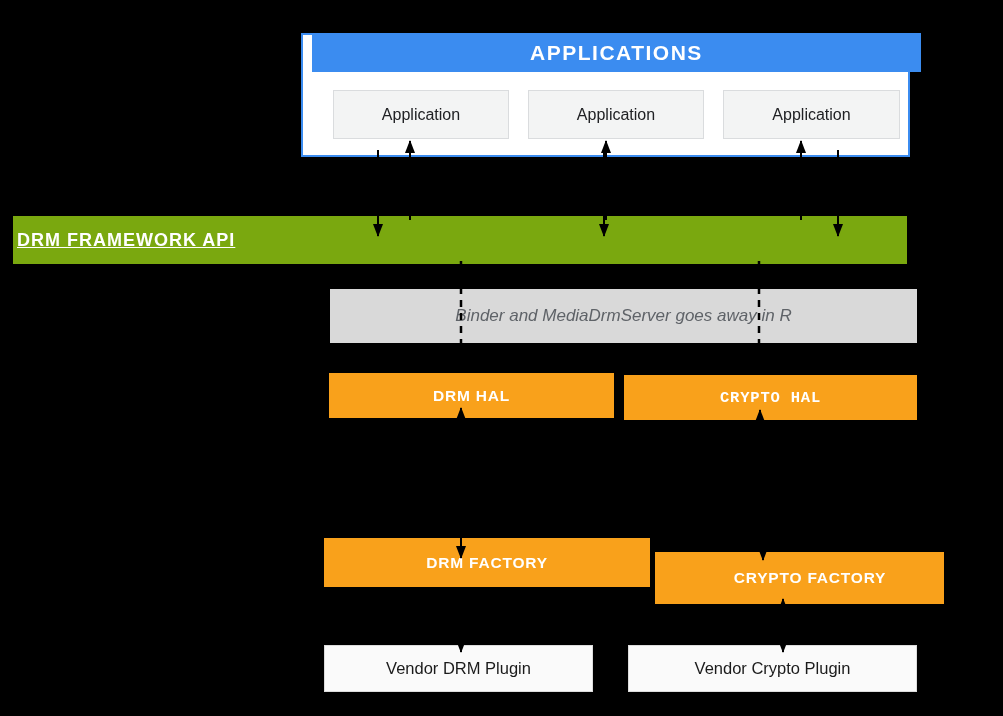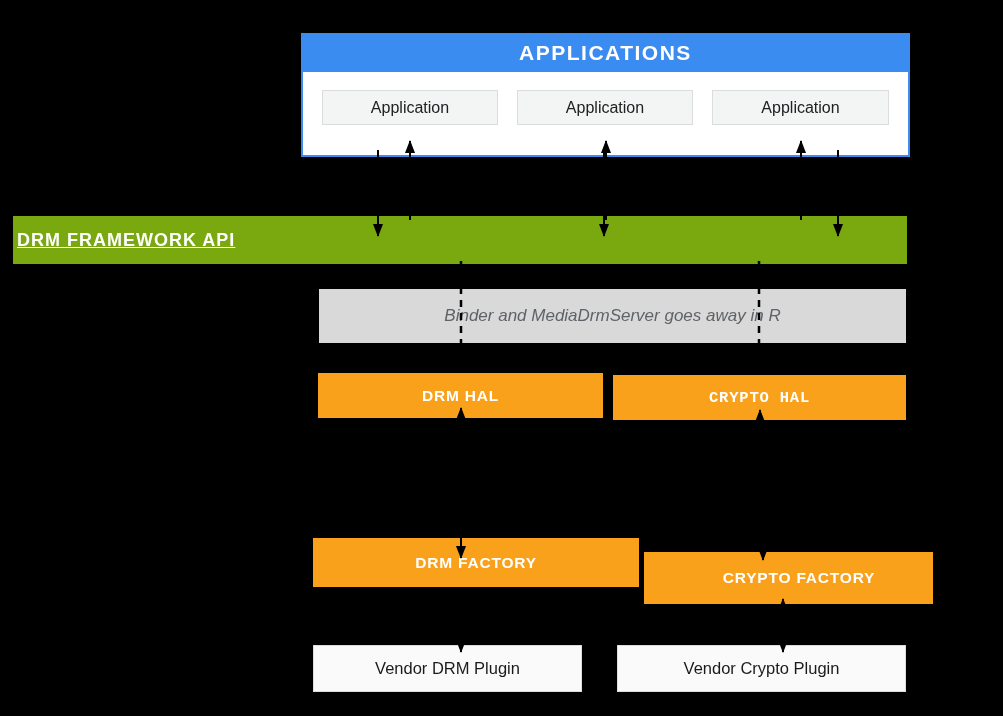--- a/index.html
+++ b/index.html
@@ -1,33 +1,33 @@
 <!DOCTYPE html>
 <html><head>
 <meta charset="utf-8">
 <style>
   html,body{margin:0;padding:0;background:#000;}
   #stage{
     position:relative;width:1003px;height:716px;background:var(--page-bg,#000);
     font-family:"Liberation Sans","DejaVu Sans",sans-serif;overflow:hidden;
   }
   .abs{position:absolute;box-sizing:border-box;}
-  .center{display:flex;align-items:center;justify-content:center;text-align:left;}
+  .center{display:flex;align-items:center;justify-content:center;text-align:left;margin-left:11px;}
 
   
   #app-container{
     left:301px;top:33px;width:609px;height:124px;
     background:#fff;border:2px solid var(--blue);
   }
   #app-header{
     left:301px;top:33px;width:609px;height:39px;
     background:var(--blue);color:#fff;font-size:21px;font-weight:700;letter-spacing:1.5px;
   }
   .app-box{
-    top:90px;height:35px;width:176px;
+    top:90px;height:49px;width:176px;
     background:var(--appbox-bg);border:1px solid var(--appbox-border);
     color:#202124;font-size:16px;
   }
   #app-box-1{left:322px;}
   #app-box-2{left:517px;}
   #app-box-3{left:712px;width:177px;}
 
   
   #framework-bar{
     left:13px;top:216px;width:894px;height:48px;

